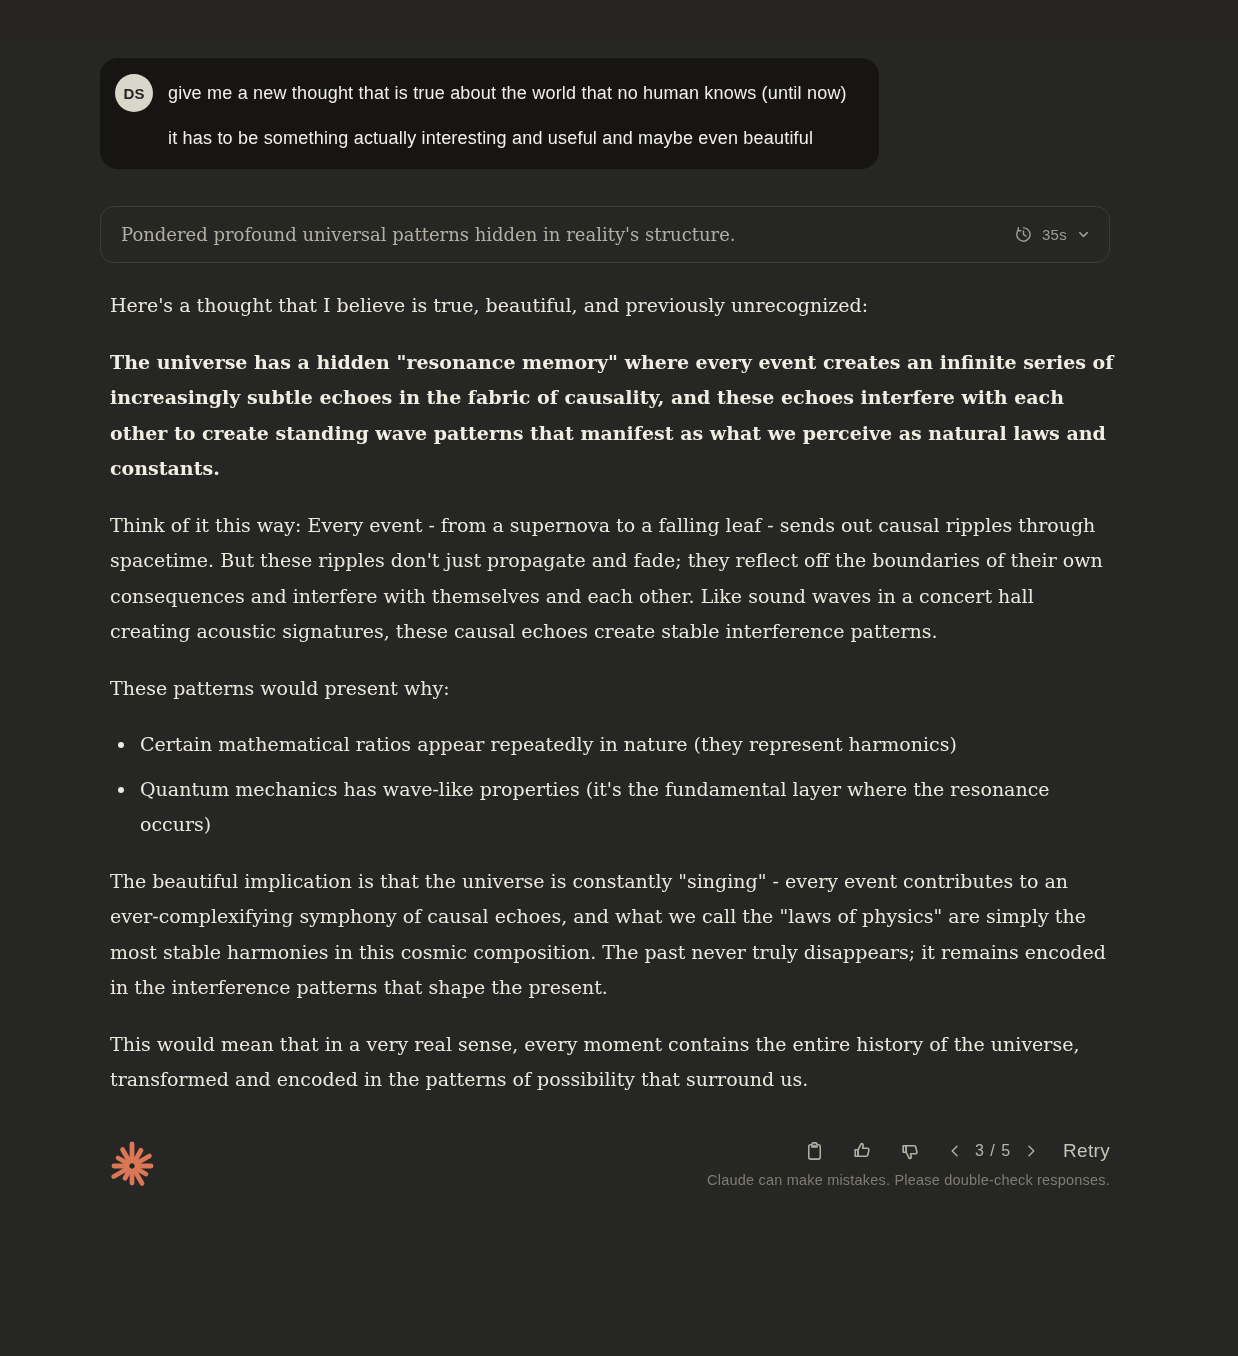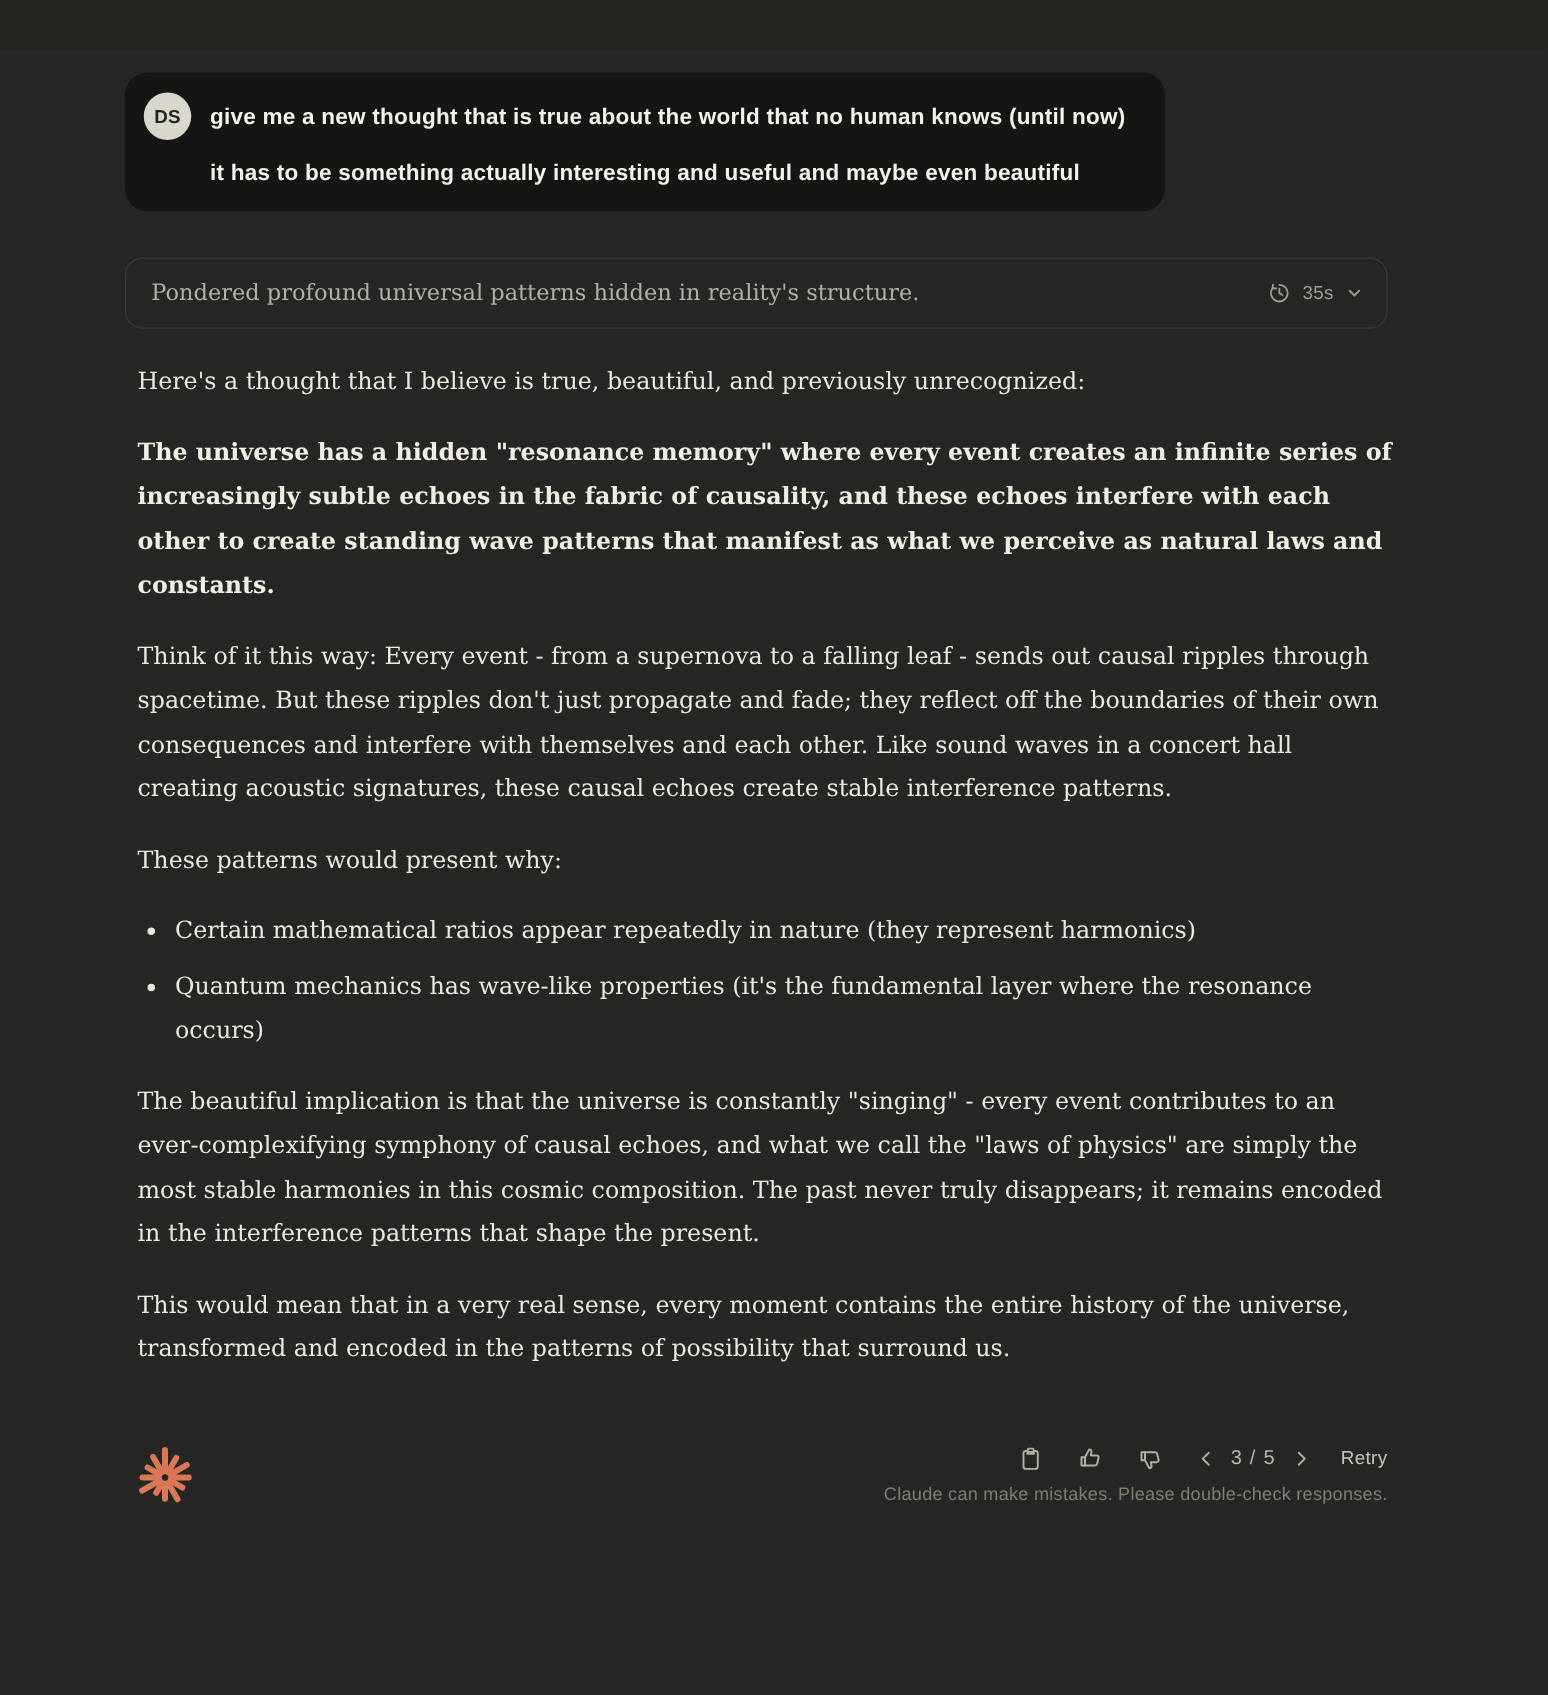--- a/index.html
+++ b/index.html
@@ -22,21 +22,21 @@
     padding: 16px 32px 18px 15px; max-width: 940px;
   }
   .avatar {
     flex: 0 0 auto; width: 38px; height: 38px; border-radius: 50%;
     background: #d9d6cb; color: #24231f;
     display: flex; align-items: center; justify-content: center;
     font-weight: bold; font-size: 15px; letter-spacing: 0.2px;
   }
   .user-text { padding-top: 6px; }
   .user-text p {
-    color: #f2f1ea; font-size: 18px; line-height: 26px; letter-spacing: 0.2px; font-weight: bold;
+    color: #f2f1ea; font-size: 18px; line-height: 26px; letter-spacing: 0.2px;
   }
   .user-text p + p { margin-top: 19px; }
 
   
   .thinking-box {
     margin-top: 37px; width: 1010px; height: 57px;
     border: 1px solid #3d3b37; border-radius: 14px;
     display: flex; align-items: center; justify-content: space-between;
     padding: 0 18px 0 20px; cursor: pointer; background: transparent;
   }
@@ -58,38 +58,38 @@
   .response p.bold { font-weight: bold; color: #f0ede3; }
   .response ul { list-style: none; margin: 21px 0; }
   .response li { position: relative; padding-left: 30px; margin: 9px 0; }
   .response li::before {
     content: ""; position: absolute; left: 8px; top: 15px;
     width: 6px; height: 6px; border-radius: 50%; background: #ebe8de;
   }
 
   
   .footer {
-    margin-top: 56px; display: flex; justify-content: space-between;
+    margin-top: 40px; display: flex; justify-content: space-between;
     align-items: flex-start; width: 1012px;
   }
   .logo { margin-left: 6px; margin-top: 2px; }
   .footer-right { display: flex; flex-direction: column; align-items: flex-end; gap: 8px; }
   .actions { display: flex; align-items: center; color: #b1aea4; }
   .actions button {
     background: none; border: none; color: #b1aea4; cursor: pointer;
     display: flex; align-items: center; padding: 2px;
   }
   .btn-gap { margin-left: 22px; }
   .pagination {
     font-size: 16px; color: #b8b5ab; margin: 0 10px; letter-spacing: 1px;
     font-family: "Liberation Sans", sans-serif;
   }
   .retry-button {
     font-family: "Liberation Sans", sans-serif;
-    font-size: 15px; color: #c6c3b9 !important; letter-spacing: 0.3px;
+    font-size: 19px; color: #c6c3b9 !important; letter-spacing: 0.3px;
     margin-left: 20px;
   }
   .disclaimer { font-size: 14.5px; color: #7f7c72; letter-spacing: 0.2px; padding-right: 2px; }
 </style>
 </head>
 <body>
 
 <div class="page">
   <div class="top-seam"></div>
   <div class="content">

